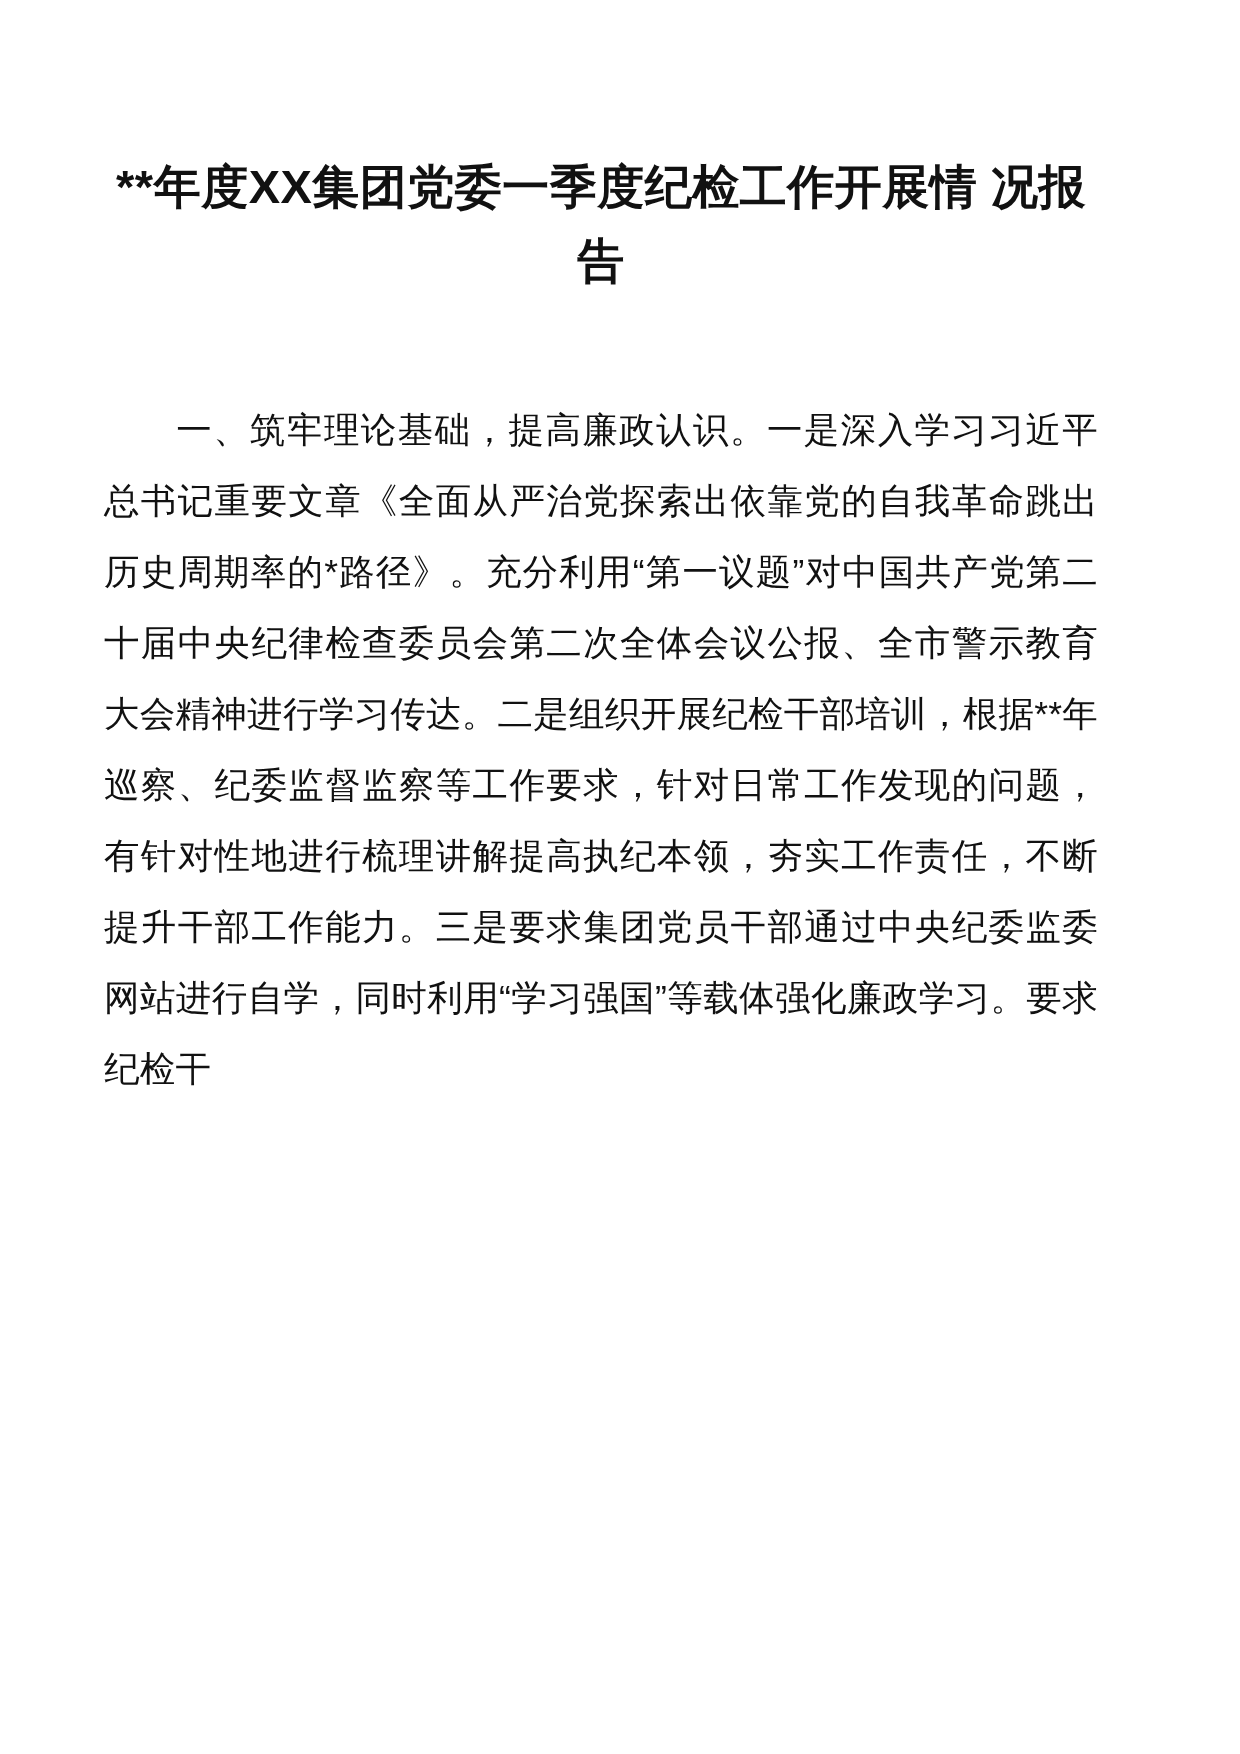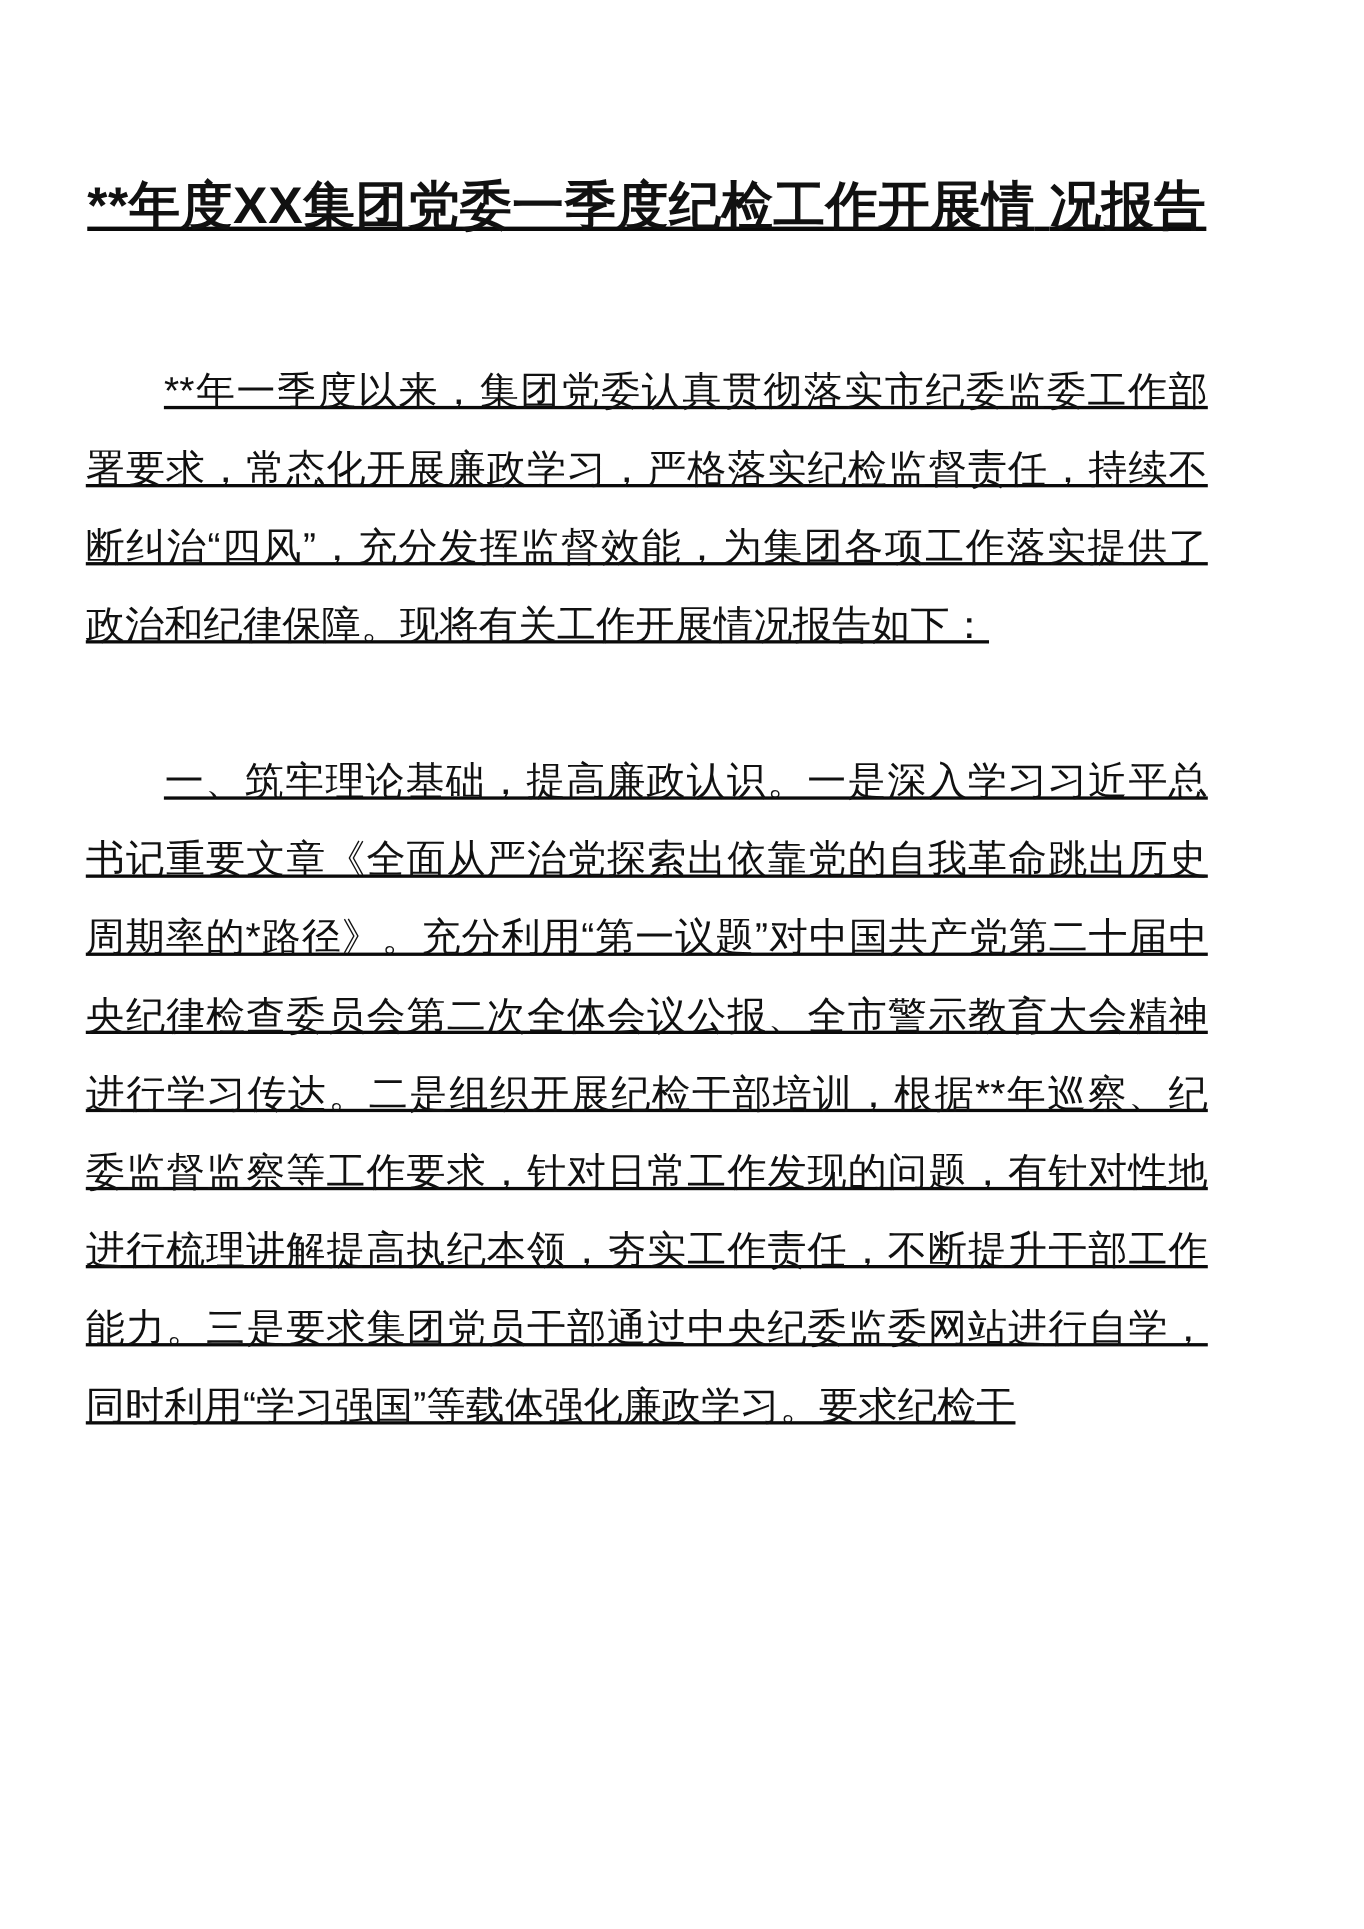--- a/index.html
+++ b/index.html
@@ -11,24 +11,23 @@
     position: relative;
     width: 1240px;
     height: 1754px;
     background: #ffffff;
     overflow: hidden;
     box-sizing: border-box;
     font-family: "Liberation Sans", "DejaVu Sans", sans-serif;
     color: #0a0a0a;
   }
   .page-inner {
-    padding: 150px 142px 0 78px;
+    padding: 150px 142px 0 104px;
     box-sizing: border-box;
     width: 100%;
-    text-decoration: underline;
   }
   .doc-title {
     font-size: 47px;
     font-weight: 700;
     line-height: 1.58;
     text-align: center;
     letter-spacing: 0.5px;
     margin: 0;
     padding: 0 0 0 0;
     color: #111111;
@@ -67,20 +66,19 @@
 
     <h1 class="doc-title">
       <span>**年度XX集团党委一季度纪检工作开展情</span>
       <span>况报告</span>
     </h1>
 
     <div class="title-spacer"></div>
 
     <div class="body-block">
 
-      <p class="para"><span class="indent"></span><span>**年一季度以来，集团党委认真贯彻落实市纪委监委工作部署要求，常态化开展廉政学习，严格落实纪检监督责任，持续不断纠治“四风”，充分发挥监督效能，为集团各项工作落实提供了政治和纪律保障。现将有关工作开展情况报告如下：</span></p>
 
       <p class="para"><span class="indent"></span><span>一、筑牢理论基础，提高廉政认识。一是深入学习习近平总书记重要文章《全面从严治党探索出依靠党的自我革命跳出历史周期率的*路径》。充分利用“第一议题”对中国共产党第二十届中央纪律检查委员会第二次全体会议公报、全市警示教育大会精神进行学习传达。二是组织开展纪检干部培训，根据**年巡察、纪委监督监察等工作要求，针对日常工作发现的问题，有针对性地进行梳理讲解提高执纪本领，夯实工作责任，不断提升干部工作能力。三是要求集团党员干部通过中央纪委监委网站进行自学，同时利用“学习强国”等载体强化廉政学习。要求纪检干</span></p>
 
     </div>
 
   </div>
 </div>
 
 </body></html>

